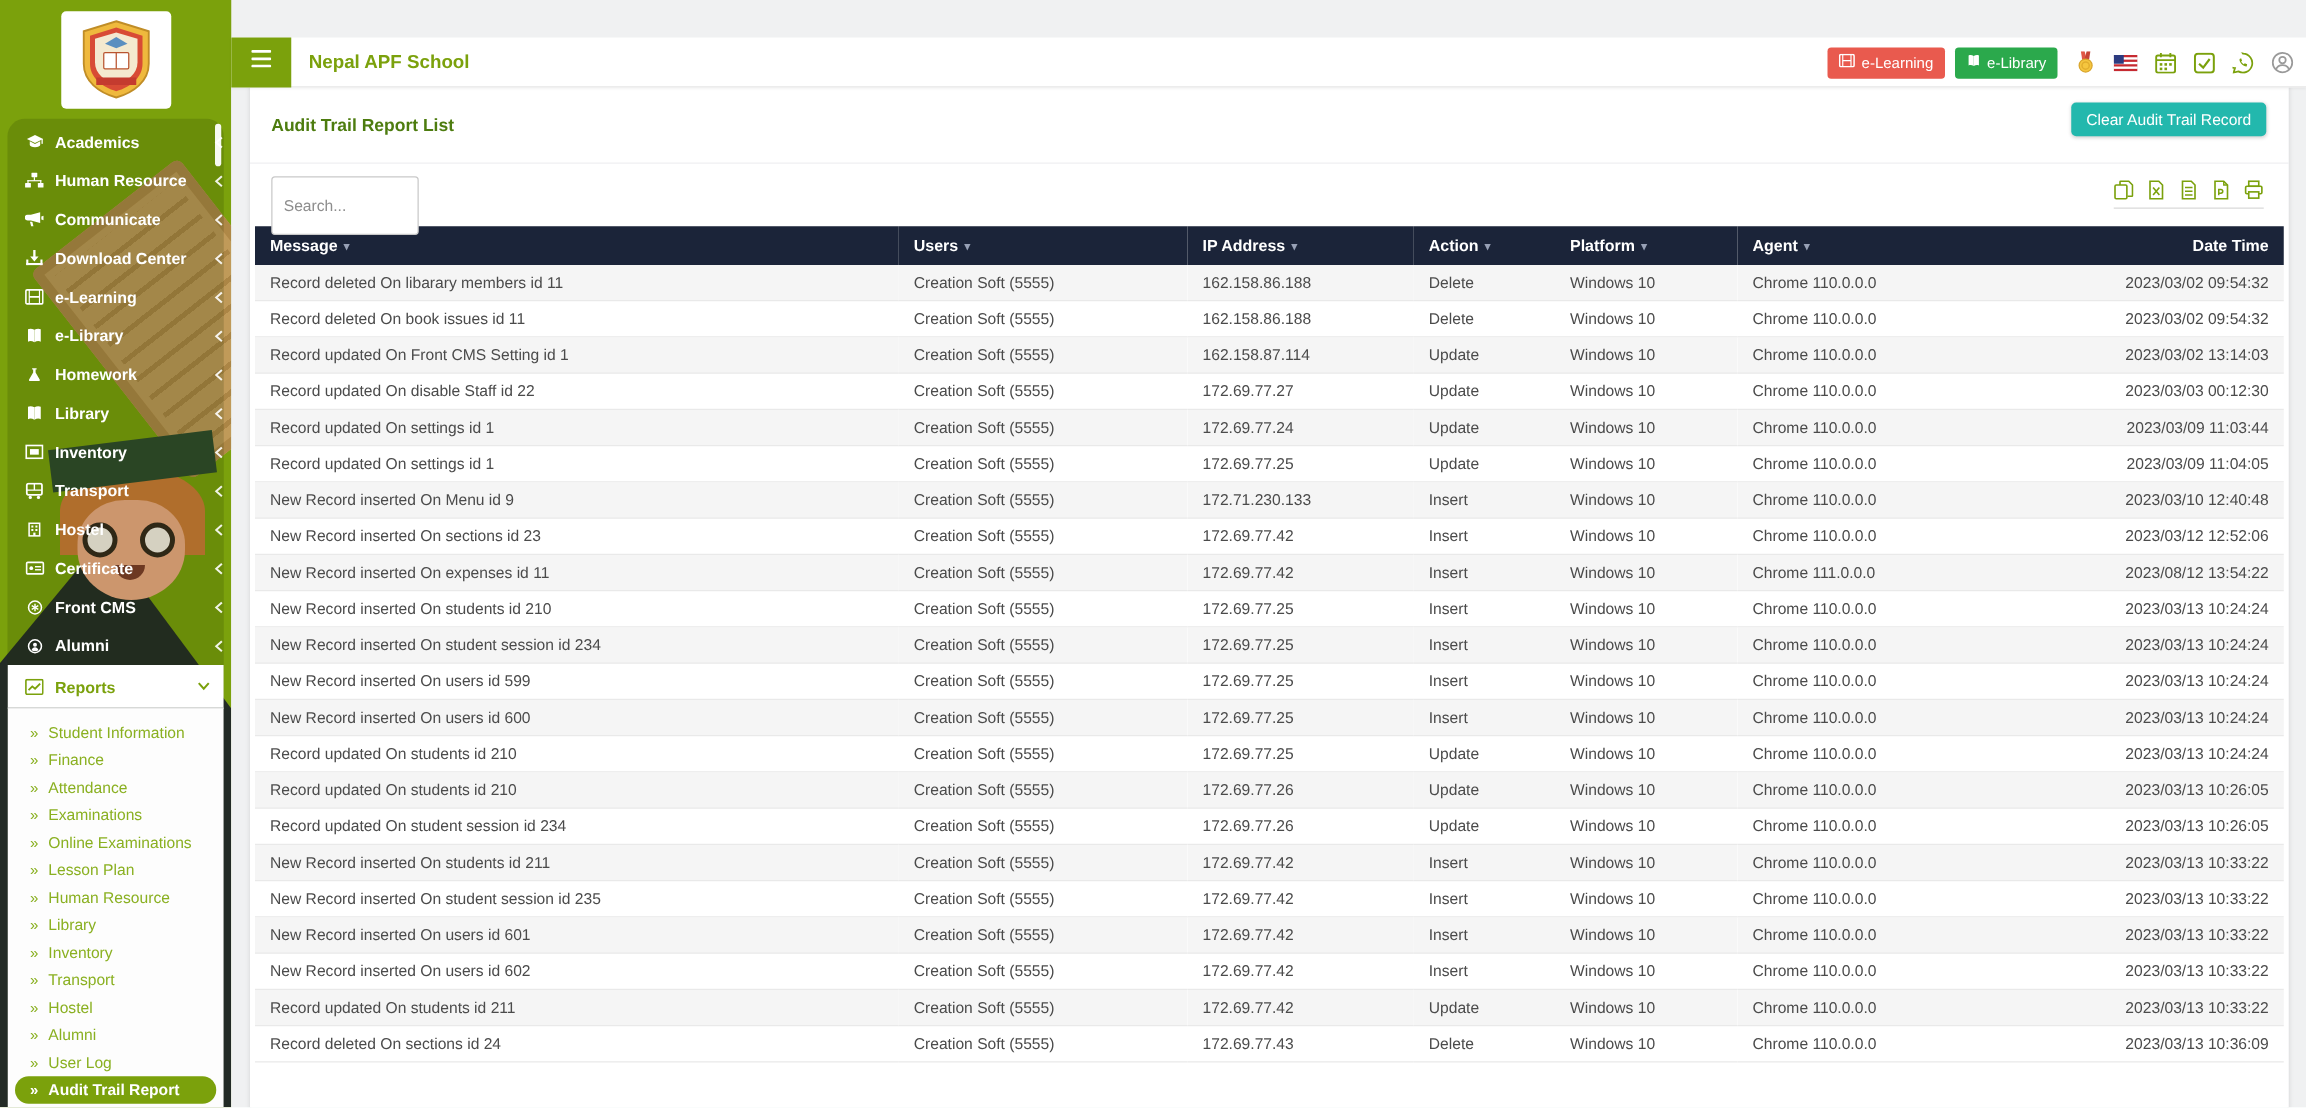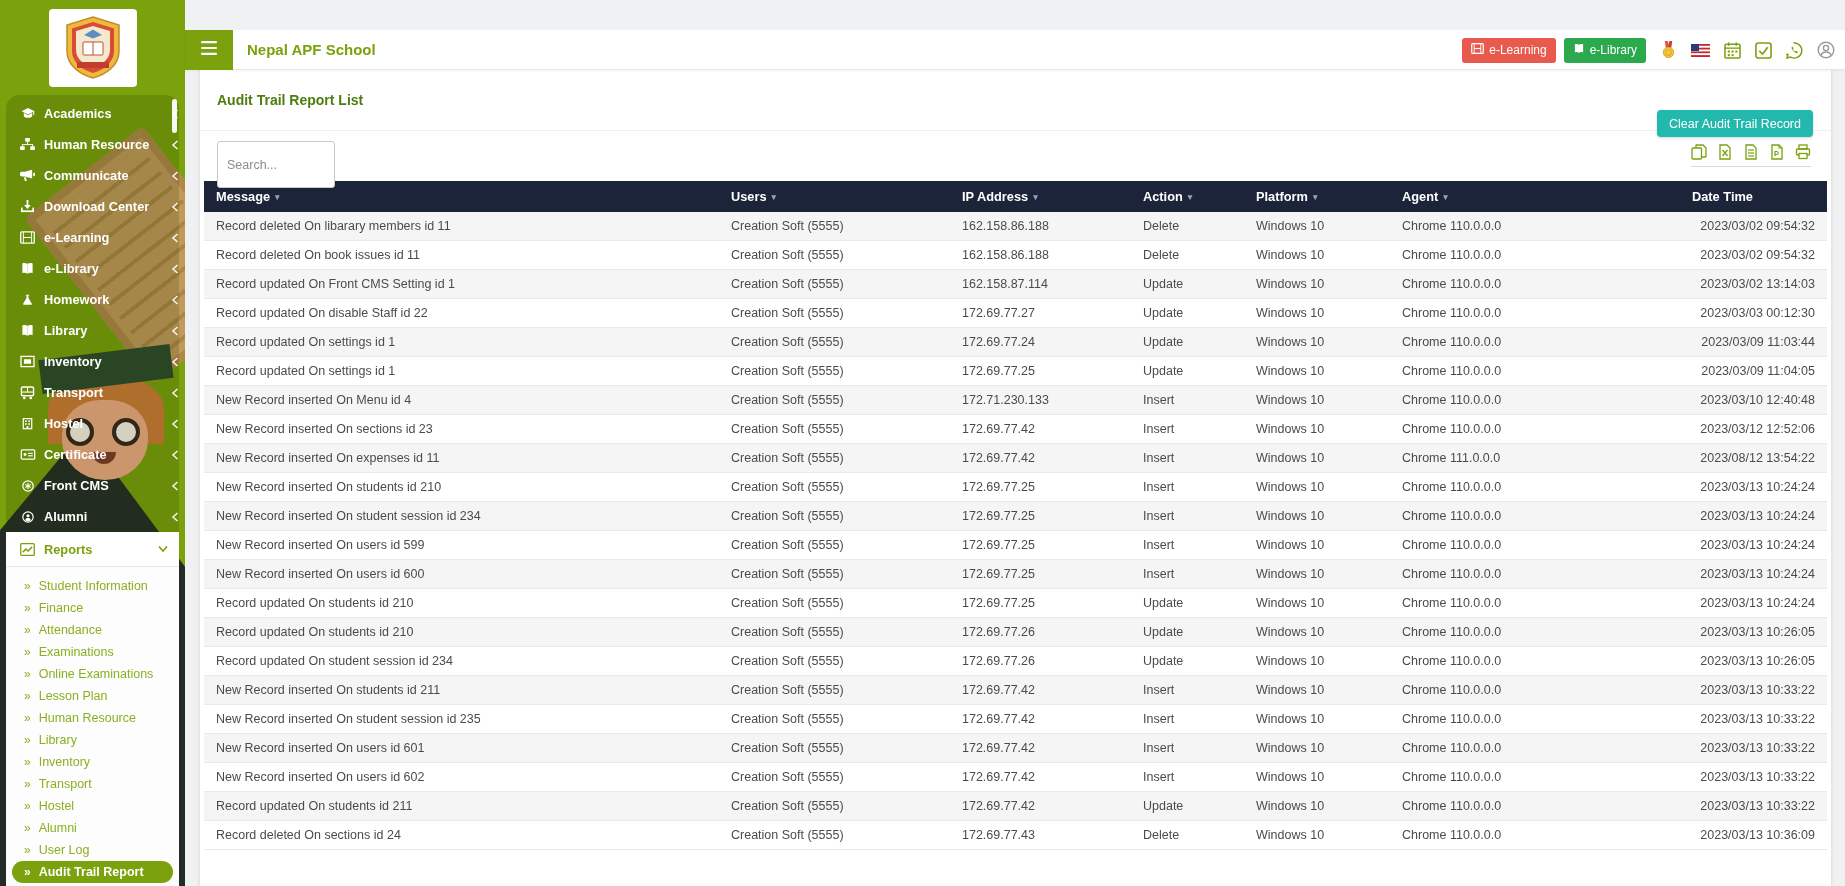--- a/index.html
+++ b/index.html
@@ -50,30 +50,30 @@
   .pill-red { background:#e95a4e; }
   .pill-green { background:#2ba94c; margin-left:-6px; }
   .nav-ico { display:flex; align-items:center; cursor:pointer; color:#7ba10c; }
   .nav-ico.gray { color:#9a9a9a; }
 
   
   .main { position:absolute; left:185px; top:40px; right:0; bottom:0; background:#f0f1f2; }
   .card { position:absolute; left:15px; right:14px; top:24px; bottom:-8px; background:#fff; border-top:4px solid #2b3648; border-radius:5px 5px 0 0; box-shadow:0 1px 4px rgba(0,0,0,.12); }
   .card-head { position:relative; height:63px; border-bottom:1px solid #f0f0f2; }
   .card-title { position:absolute; left:17px; top:24px; font-size:14px; font-weight:700; color:#4d7c0f; }
-  .clear-btn { position:absolute; right:18px; top:14px; height:27px; padding:0 12px; background:#23b8ad; color:#fff; border:none; border-radius:4px; font-size:12.5px; cursor:pointer; box-shadow:0 1px 3px rgba(0,0,0,.18);margin-top:28px; }
+  .clear-btn { position:absolute; right:18px; top:14px; height:27px; padding:0 12px; background:#23b8ad; color:#fff; border:none; border-radius:4px; font-size:12.5px; cursor:pointer; box-shadow:0 1px 3px rgba(0,0,0,.18); }
   .card-tools { position:relative; height:50px; }
   .search-input { position:absolute; left:17px; top:10px; width:118px; height:47px; border:1px solid #c9c9c9; border-radius:3px; padding:0 9px; font-size:12.5px; color:#444; font-family:"Liberation Sans",sans-serif; }
   .search-input::placeholder { color:#8d8d8d; }
   .export-bar { position:absolute; right:20px; top:13px; display:flex; gap:10px; padding-bottom:6px; border-bottom:1px solid #d9d9d9; }
   .exp-ico { color:#7ba10c; display:flex; cursor:pointer; }
 
   table.grid { width:calc(100% - 8px); margin:0 4px; border-collapse:collapse; table-layout:fixed; }
   .grid thead th { background:#1b2439; color:#fff; font-size:12.8px; font-weight:700; text-align:left; padding:8px 12px; white-space:nowrap; cursor:pointer; }
-  .grid thead th.right { text-align:left; }
+  .grid thead th.right { text-align:right; }
   .grid thead th .sort { color:#97a0b5; font-size:9px; margin-left:5px; vertical-align:1px; }
   .grid tbody td { font-size:12.5px; color:#4b4b4b; padding:7px 12px; border-bottom:1px solid #e9e9e9; white-space:nowrap; overflow:hidden; }
   .grid tbody td.right { text-align:right; }
   .grid tbody tr:nth-child(odd) { background:#f5f5f5; }
   .grid tbody tr:nth-child(even) { background:#fff; }
 </style>
 </head>
 <body>
 
 <div class="stage">
@@ -603,21 +603,21 @@
             <tr>
               <td>Record updated On settings id 1</td>
               <td>Creation Soft (5555)</td>
               <td>172.69.77.25</td>
               <td>Update</td>
               <td>Windows 10</td>
               <td>Chrome 110.0.0.0</td>
               <td class="right">2023/03/09 11:04:05</td>
             </tr>
             <tr>
-              <td>New Record inserted On Menu id 4</td>
+              <td>New Record inserted On Menu id 9</td>
               <td>Creation Soft (5555)</td>
               <td>172.71.230.133</td>
               <td>Insert</td>
               <td>Windows 10</td>
               <td>Chrome 110.0.0.0</td>
               <td class="right">2023/03/10 12:40:48</td>
             </tr>
             <tr>
               <td>New Record inserted On sections id 23</td>
               <td>Creation Soft (5555)</td>

